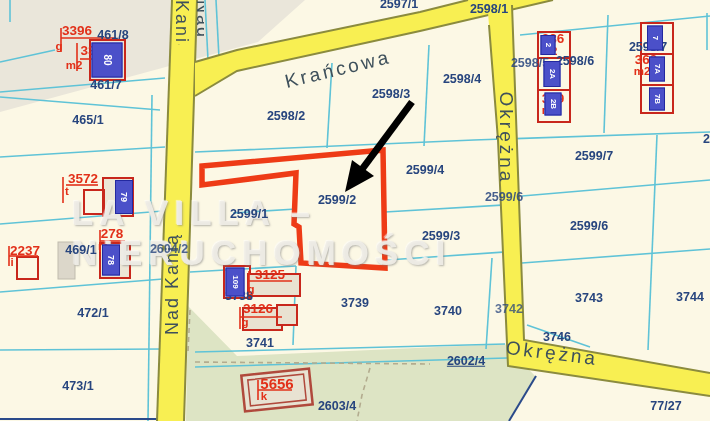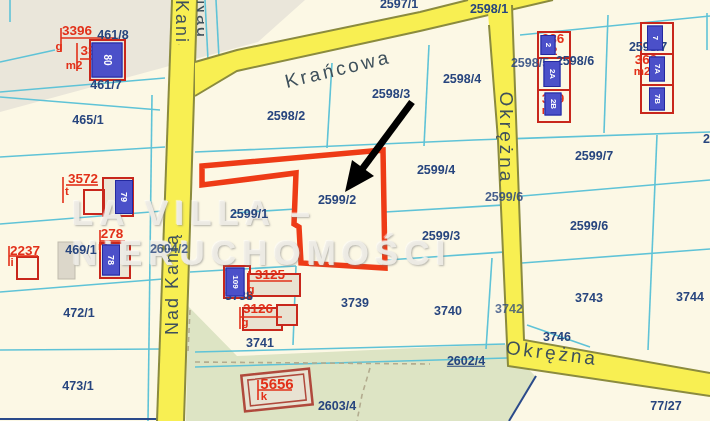--- a/index.html
+++ b/index.html
@@ -150,31 +150,31 @@
   <div id="labels">
       <div class="lbl street" style="left: 338px; top: 69px; transform: translate(-50%, -50%) rotate(-13.5deg);">Krańcowa</div>
       <div class="lbl street-sm" style="left: 172px; top: 284px; transform: translate(-50%, -50%) rotate(-90deg);">Nad Kanią</div>
       <div class="lbl street" style="left: 506px; top: 138px; transform: translate(-50%, -50%) rotate(90deg);">Okrężna</div>
       <div class="lbl street" style="left: 552px; top: 353px; transform: translate(-50%, -50%) rotate(7deg);">Okrężna</div>
       <div class="lbl lbl-navy" style="left: 399px; top: 4px; transform: translate(-50%, -50%);">2597/1</div>
       <div class="lbl lbl-navy" style="left: 89px; top: 35px; transform: translate(-50%, -50%); margin-left: 24px;">461/8</div>
       <div class="lbl lbl-navy" style="left: 106px; top: 85px; transform: translate(-50%, -50%);">461/7</div>
       <div class="lbl lbl-navy" style="left: 88px; top: 120px; transform: translate(-50%, -50%);">465/1</div>
       <div class="lbl lbl-navy" style="left: 81px; top: 250px; transform: translate(-50%, -50%);">469/1</div>
-      <div class="lbl lbl-navy" style="left: 79px; top: 313px; transform: translate(-50%, -50%);">472/1</div>
+      <div class="lbl lbl-navy" style="left: 93px; top: 313px; transform: translate(-50%, -50%);">472/1</div>
       <div class="lbl lbl-navy" style="left: 78px; top: 386px; transform: translate(-50%, -50%);">473/1</div>
       <div class="lbl lbl-navy" style="left: 169px; top: 249px; transform: translate(-50%, -50%); opacity: 0.8;">2604/2</div>
       <div class="lbl lbl-navy" style="left: 286px; top: 116px; transform: translate(-50%, -50%);">2598/2</div>
       <div class="lbl lbl-navy" style="left: 391px; top: 94px; transform: translate(-50%, -50%);">2598/3</div>
       <div class="lbl lbl-navy" style="left: 462px; top: 79px; transform: translate(-50%, -50%);">2598/4</div>
       <div class="lbl lbl-navy" style="left: 489px; top: 9px; transform: translate(-50%, -50%);">2598/1</div>
       <div class="lbl lbl-navy" style="left: 505px; top: 63px; transform: translate(-50%, -50%); opacity: 0.85; margin-left: 25px;">2598/5</div>
       <div class="lbl lbl-navy" style="left: 575px; top: 61px; transform: translate(-50%, -50%);">2598/6</div>
       <div class="lbl lbl-navy" style="left: 648px; top: 47px; transform: translate(-50%, -50%);">2598/7</div>
-      <div class="lbl lbl-navy" style="left: 436px; top: 170px; transform: translate(-50%, -50%); text-align: right;">2599/4</div>
+      <div class="lbl lbl-navy" style="left: 425px; top: 170px; transform: translate(-50%, -50%); text-align: right;">2599/4</div>
       <div class="lbl lbl-navy" style="left: 441px; top: 236px; transform: translate(-50%, -50%);">2599/3</div>
       <div class="lbl lbl-navy" style="left: 337px; top: 200px; transform: translate(-50%, -50%);">2599/2</div>
       <div class="lbl lbl-navy" style="left: 249px; top: 214px; transform: translate(-50%, -50%);">2599/1</div>
       <div class="lbl lbl-navy" style="left: 594px; top: 156px; transform: translate(-50%, -50%);">2599/7</div>
       <div class="lbl lbl-navy" style="left: 504px; top: 197px; transform: translate(-50%, -50%); opacity: 0.85;">2599/6</div>
       <div class="lbl lbl-navy" style="left: 589px; top: 226px; transform: translate(-50%, -50%);">2599/6</div>
       <div class="lbl lbl-navy" style="left: 722px; top: 139px; transform: translate(-50%, -50%);">2599/8</div>
       <div class="lbl lbl-navy" style="left: 239px; top: 296px; transform: translate(-50%, -50%);">3738</div>
       <div class="lbl lbl-navy" style="left: 355px; top: 303px; transform: translate(-50%, -50%);">3739</div>
       <div class="lbl lbl-navy" style="left: 448px; top: 311px; transform: translate(-50%, -50%);">3740</div>

